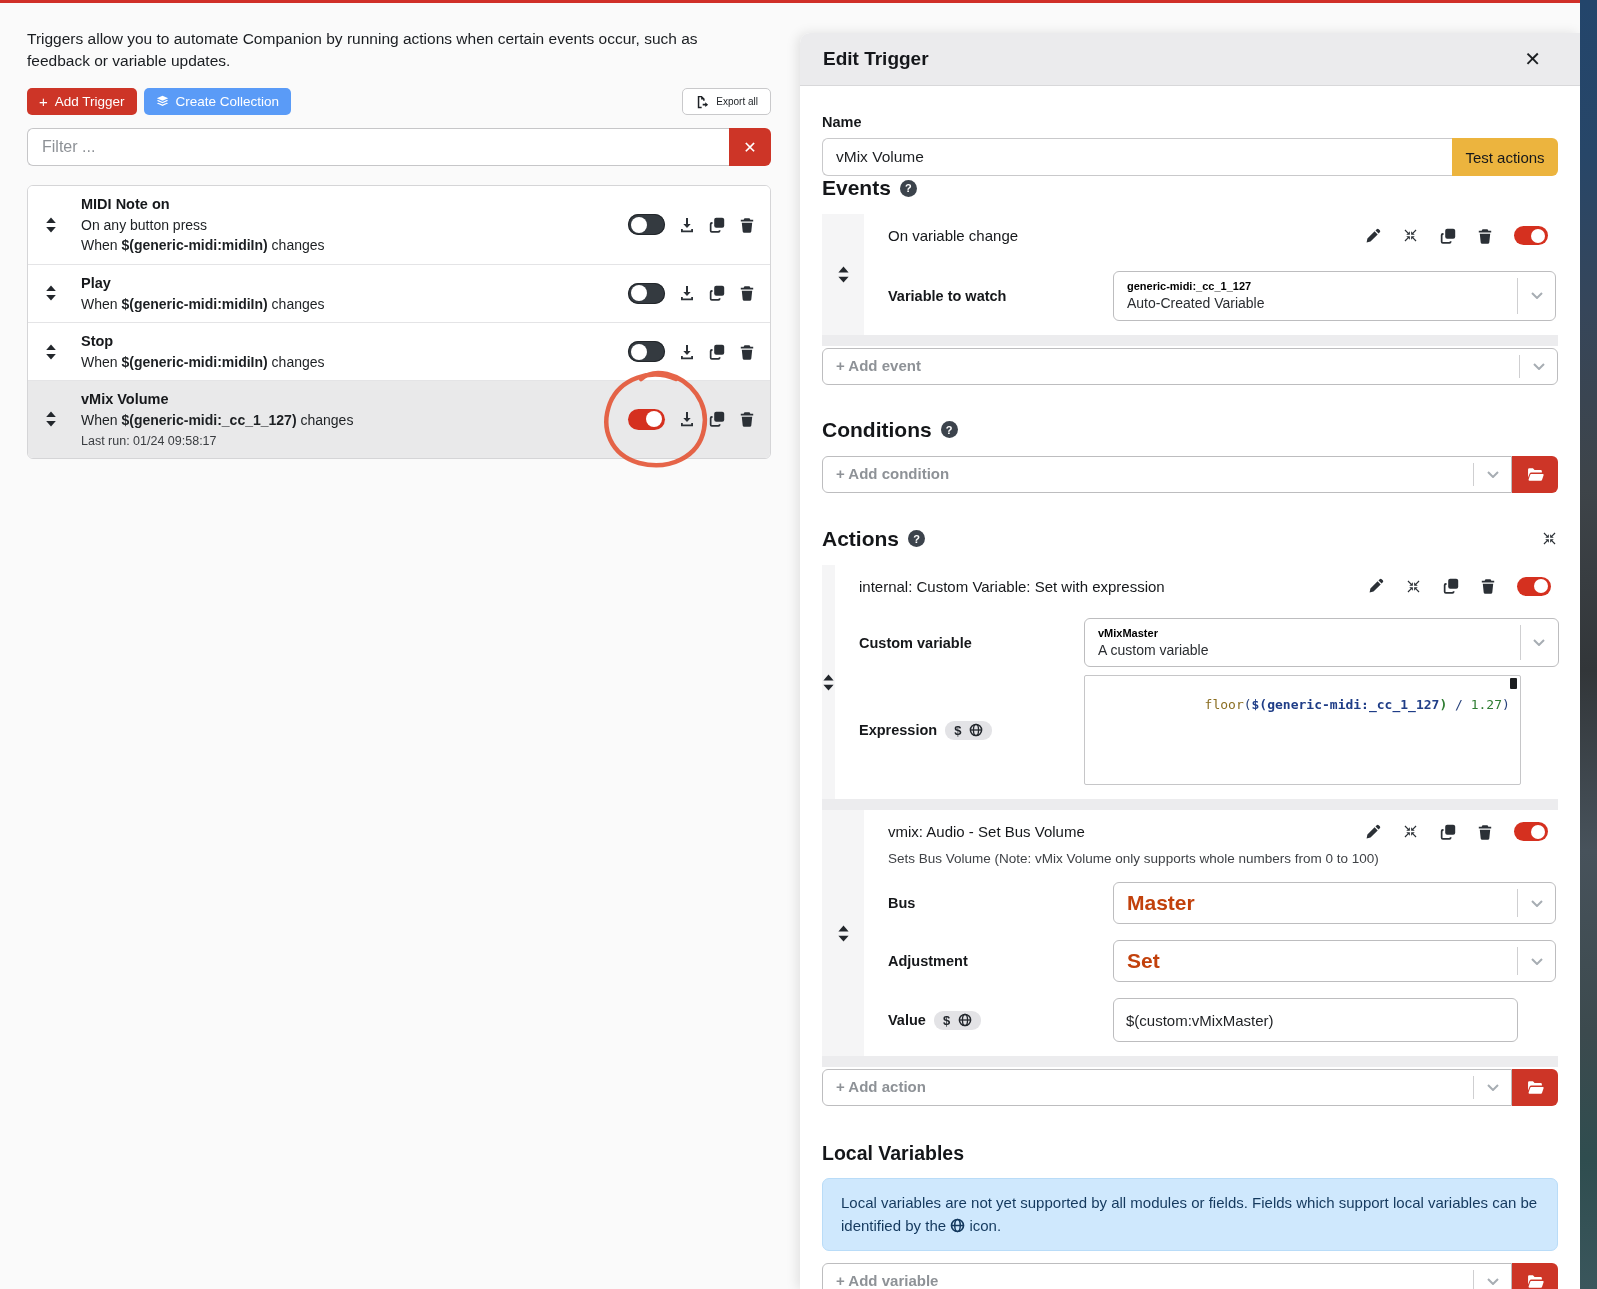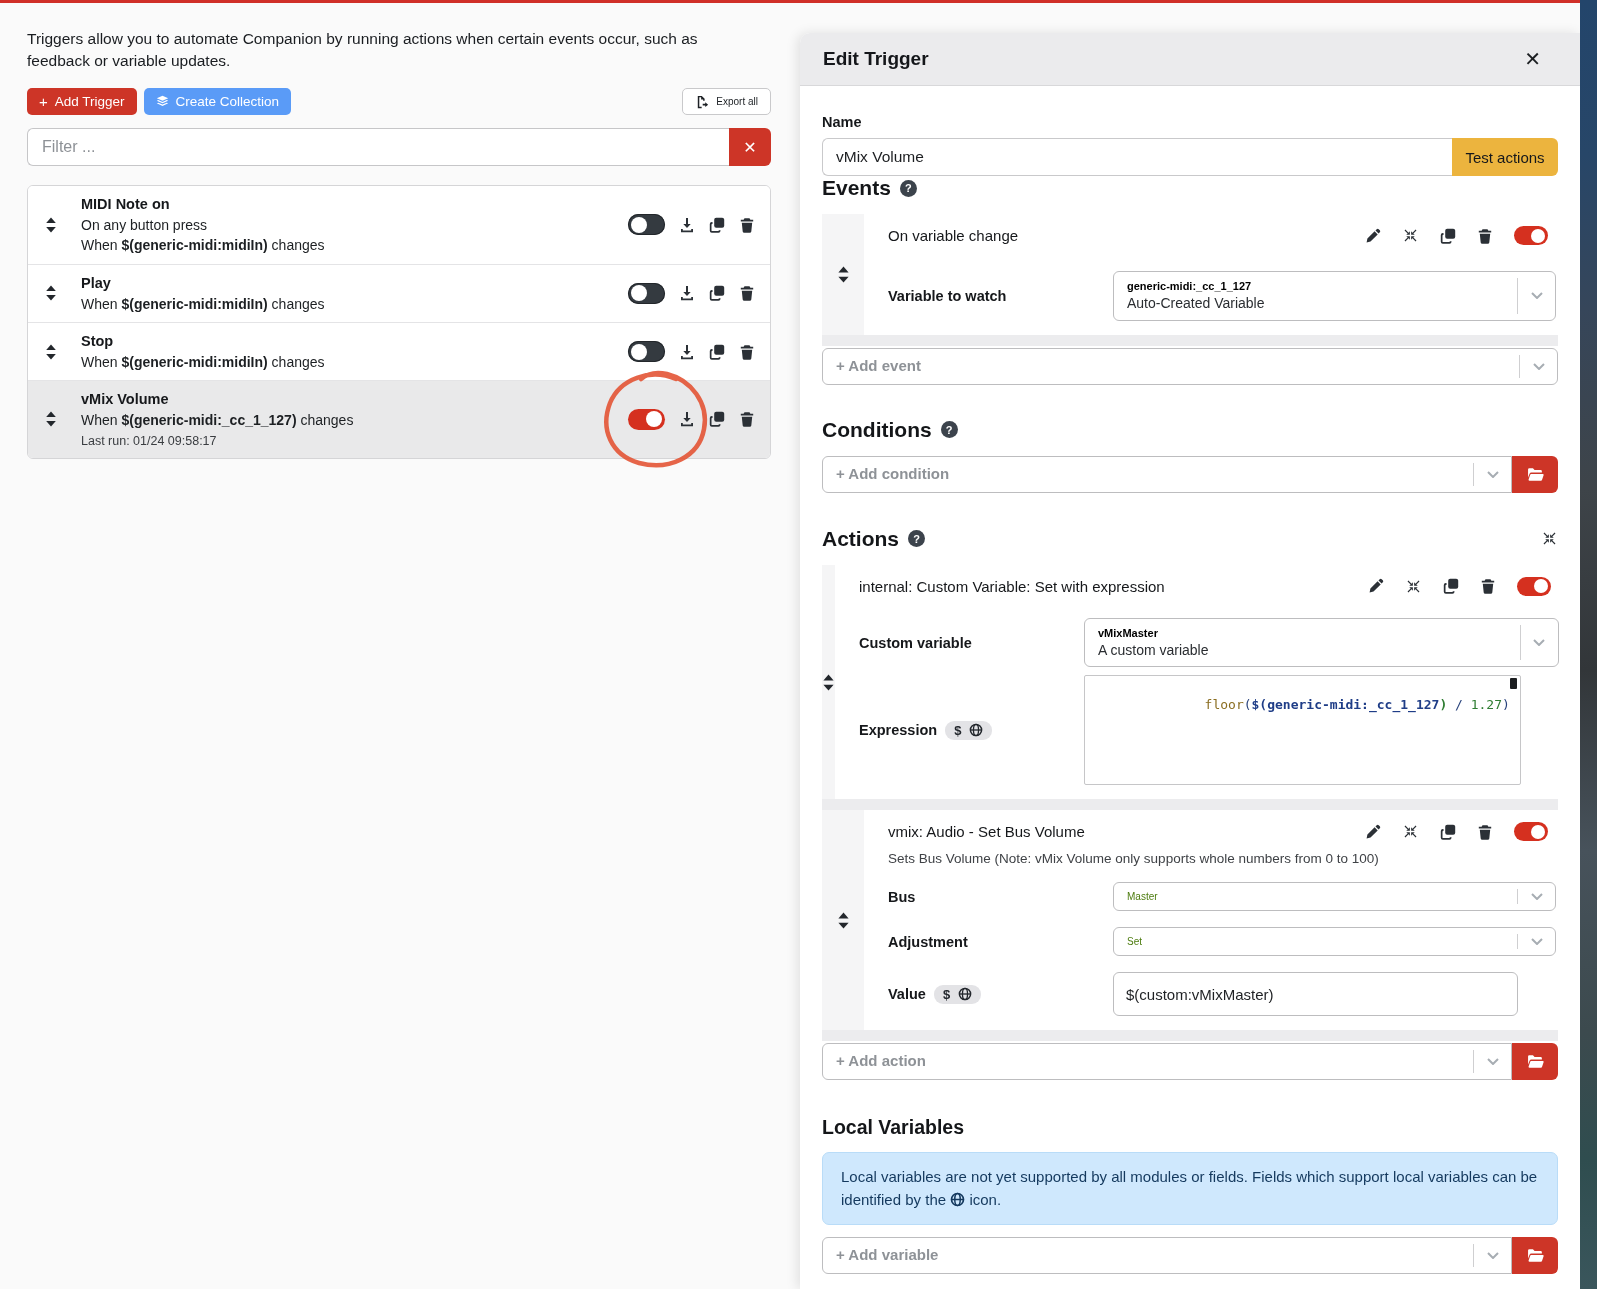--- a/index.html
+++ b/index.html
@@ -85,21 +85,21 @@
   .card-desc { margin-top:10px; font-size:13.5px; color:#3f4246; }
   .field-row { display:flex; align-items:center; }
   .field-label { width:225px; flex:none; font-size:14.5px; font-weight:bold; color:#16181b; display:flex; align-items:center; gap:8px; }
   .field-control { flex:1; }
   .pill { display:inline-flex; align-items:center; gap:8px; background:#e3e3e6; border-radius:9px; padding:2px 9px; font-size:13px; font-weight:bold; color:#23272d; }
   
   .select { border:1px solid #bdbdbf; border-radius:6px; background:#fff; display:flex; align-items:stretch; cursor:pointer; }
   .select-content { flex:1; padding:7px 13px; line-height:1.35; min-width:0; }
   .select-l1 { font-size:11px; font-weight:bold; color:#000000; }
   .select-l2 { font-size:14px; color:#2a2d31; }
-  .select-single { font-size:10px; font-weight:normal; color:#4d7c0f; padding:8px 13px; flex:1; }
+  .select-single { font-size:21px; font-weight:bold; color:#c2410c; padding:8px 13px; flex:1; }
   .select-divider { width:1px; background:#cfcfd1; margin:6px 0; }
   .select-caret { width:37px; display:flex; align-items:center; justify-content:center; }
   .placeholder-text { font-size:15px; font-weight:bold; color:#8e9297; }
   .add-row { display:flex; height:37px; }
   .add-row .select { flex:1; }
   .add-row .select-content { display:flex; padding:7px 13px; }
   .add-row.with-folder .select { border-radius:6px 0 0 6px; }
   .folder-btn { width:46px; background:#cd3527; border-radius:0 6px 6px 0; display:flex; align-items:center; justify-content:center; cursor:pointer; flex:none; }
   .dropzone { height:11px; background:#ececee; }
   .gap2 { height:2px; }

